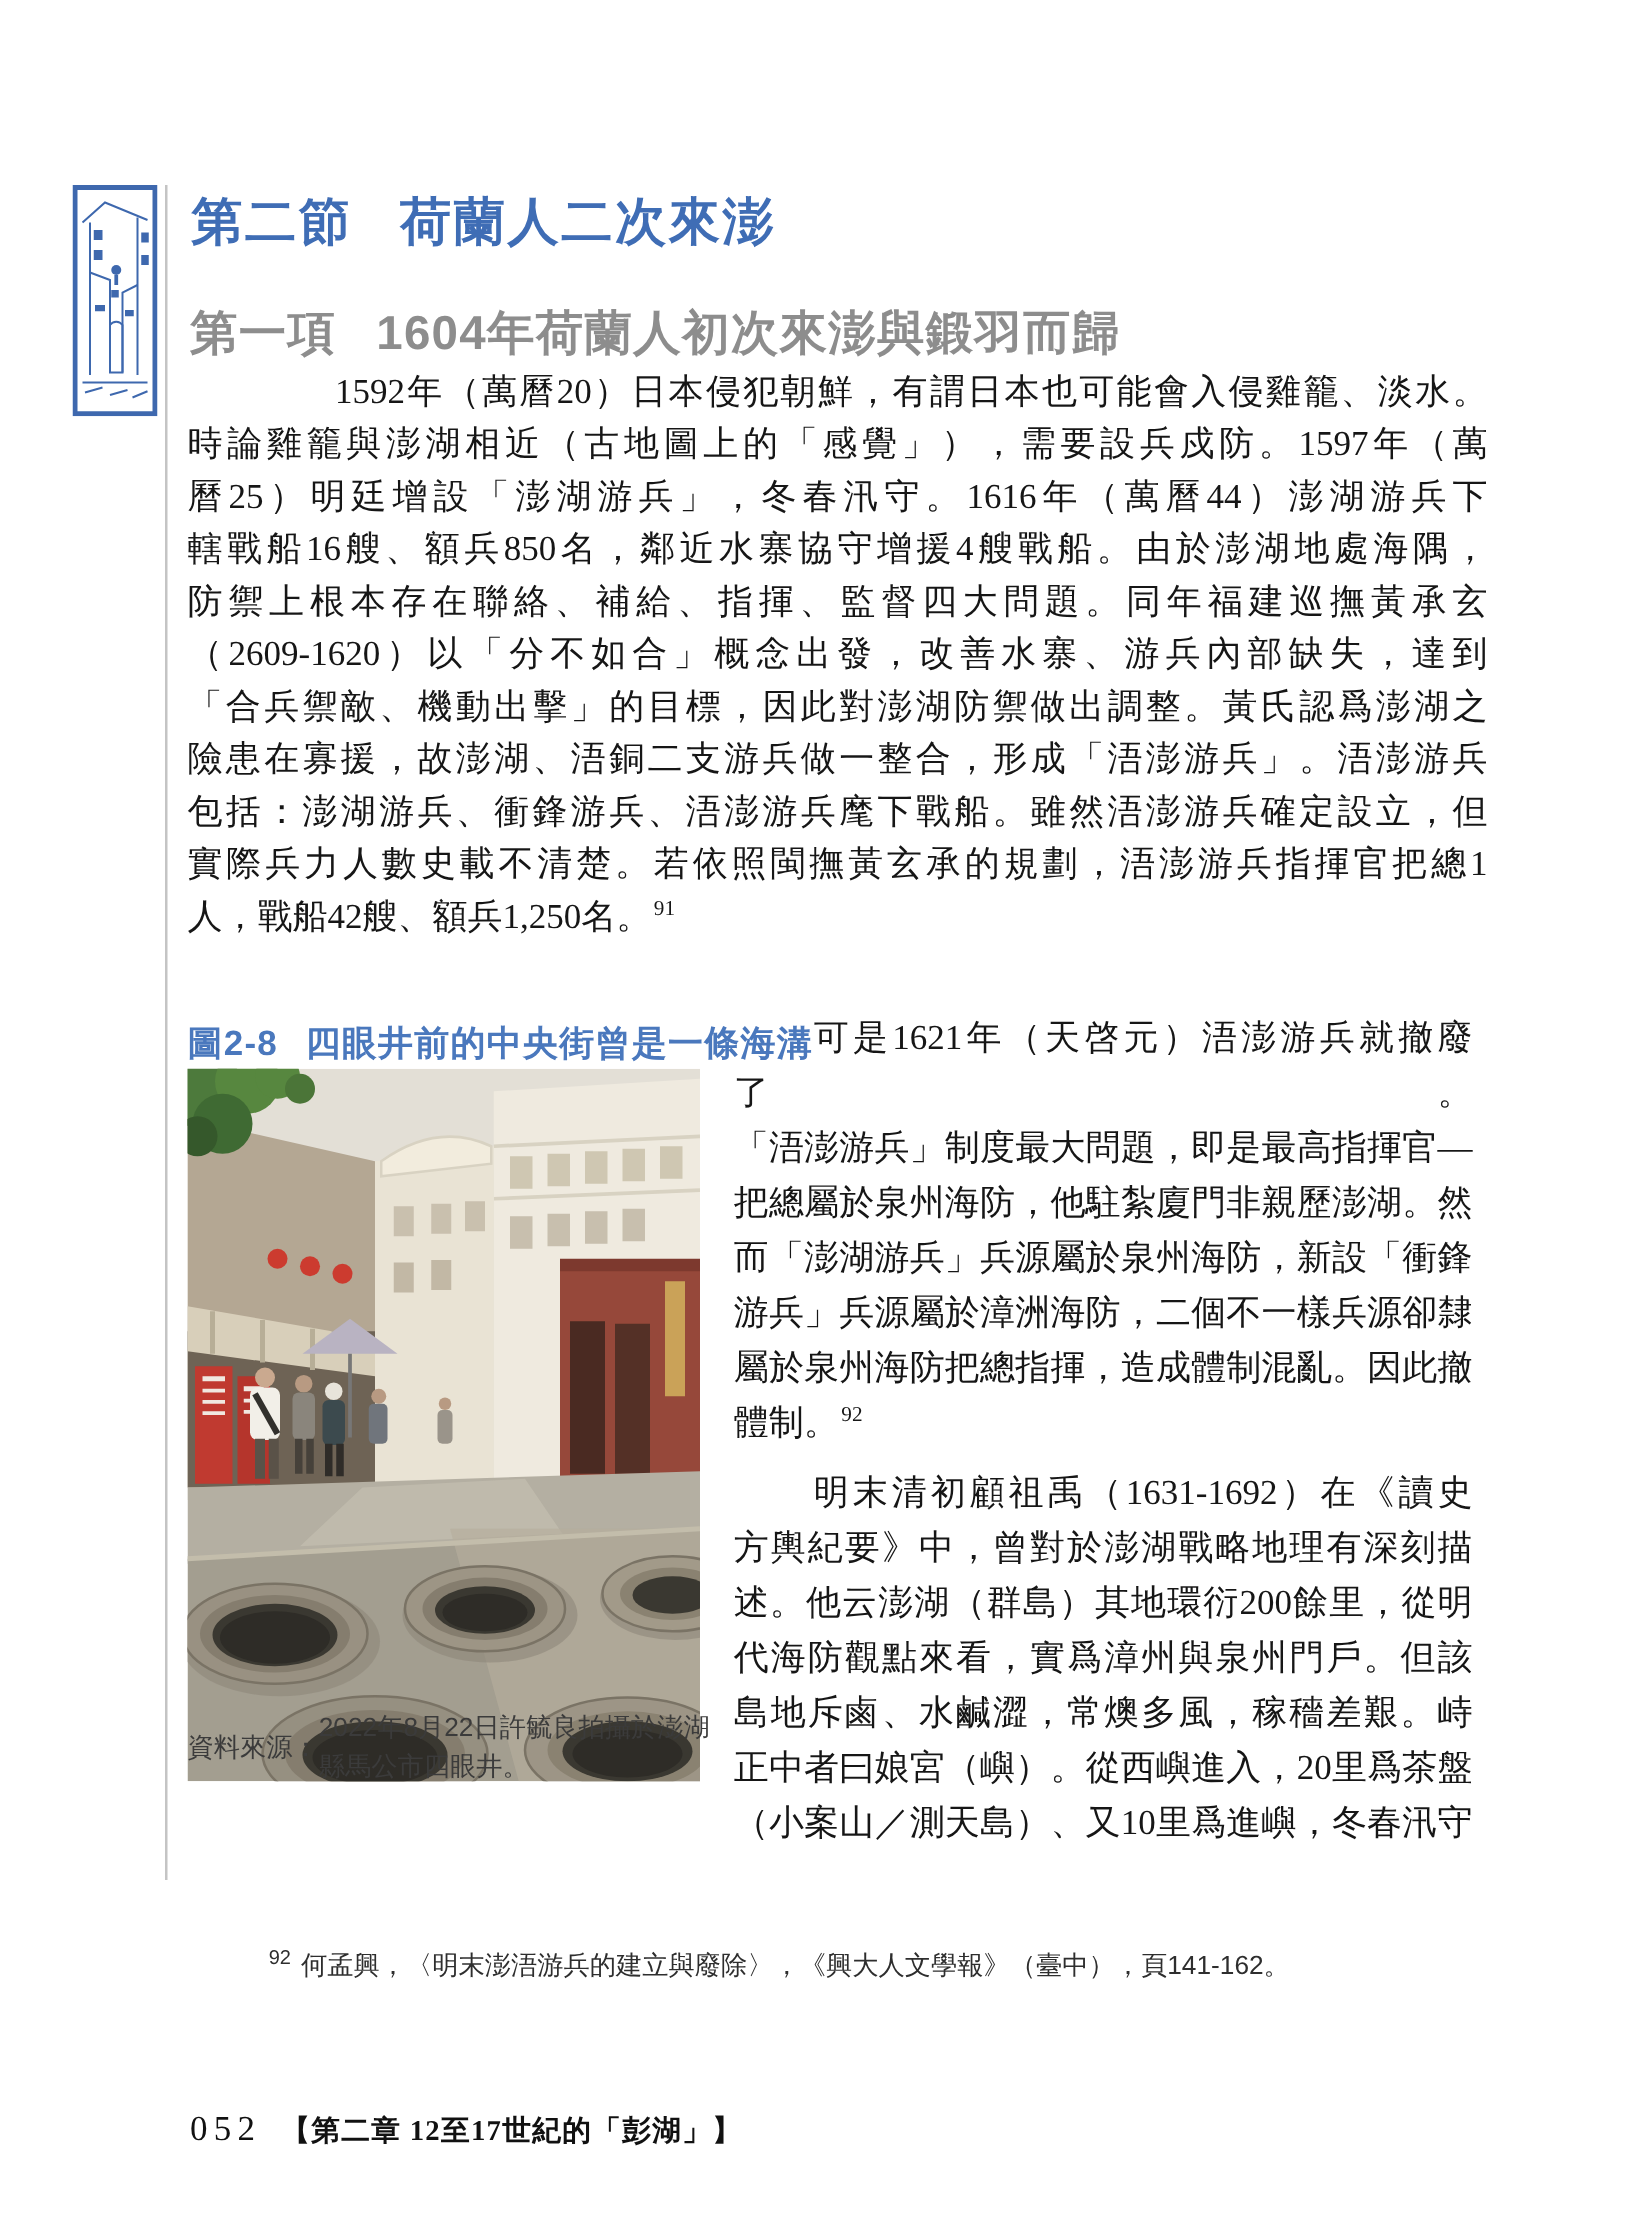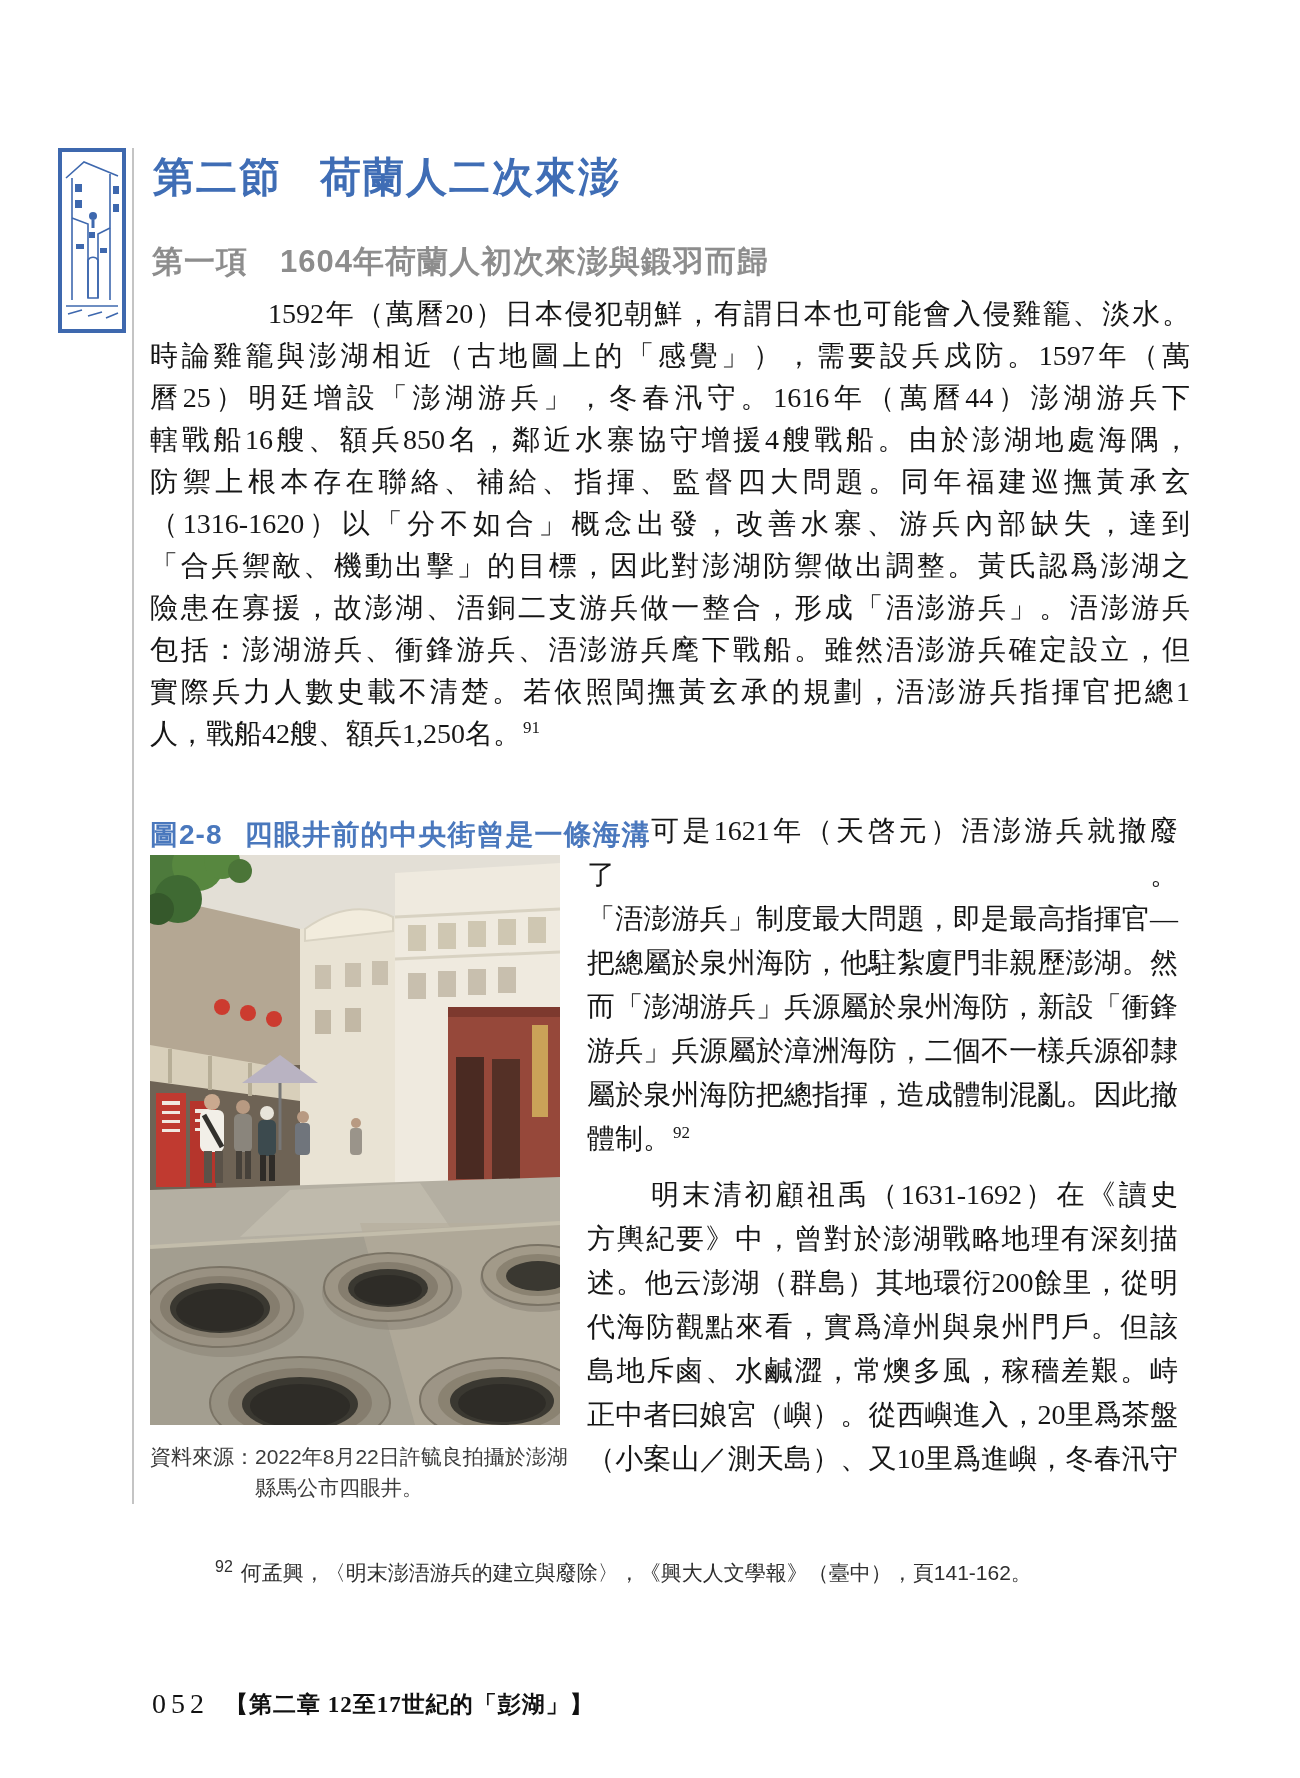--- a/index.html
+++ b/index.html
@@ -7,39 +7,39 @@
         font-family:"Liberation Serif",serif;color:#161616;}
 
   
   .ornament{position:absolute;left:58px;top:148px;width:68px;height:185px;}
   .vrule{position:absolute;left:132px;top:148px;width:2px;height:1356px;background:#c4c4c4;}
 
   
   .section-title{position:absolute;left:153px;top:150px;font-size:41px;font-weight:bold;
                  color:#3f6db5;font-family:"Liberation Serif",serif;letter-spacing:2px;white-space:nowrap;}
   .section-title .gap{display:inline-block;width:38px;}
-  .subsection-title{position:absolute;left:152px;top:241px;font-size:31px;font-weight:bold;
+  .subsection-title{position:absolute;left:152px;top:241px;font-size:38px;font-weight:bold;
                     color:#8d8d8d;font-family:"Liberation Sans",sans-serif;letter-spacing:1px;white-space:nowrap;}
   .subsection-title .gap{display:inline-block;width:32px;}
 
   
   .para-main{position:absolute;left:150px;top:293px;width:1040px;
              font-size:28px;line-height:42px;}
   .lines > div{text-align:justify;text-align-last:justify;}
   .indent-first > div:first-child{text-indent:118px;}
   .lastline{text-align:left;}
   sup.ref{font-size:17px;line-height:0;vertical-align:super;margin-left:2px;color:#161616;}
 
   
   .fig-caption{position:absolute;left:150px;top:816px;font-family:"Liberation Sans",sans-serif;
                color:#4a78bd;font-size:28px;font-weight:bold;letter-spacing:1px;white-space:nowrap;}
   .fig-caption .gap{display:inline-block;width:22px;}
   .photo{position:absolute;left:150px;top:855px;width:410px;height:570px;}
-  .source{position:absolute;left:150px;top:1441px;width:418px;display:flex;
-          font-family:"Liberation Sans",sans-serif;font-size:21px;line-height:31px;color:#3b3b3b;}
+  .source{position:absolute;left:150px;top:1367px;width:418px;display:flex;
+          font-family:"Liberation Sans",sans-serif;font-size:21px;line-height:31px;color:#3b3b3b;align-items:center;}
   .source .lbl{flex:0 0 auto;}
   .source .txt{flex:1 1 auto;}
 
   
   .col-right{position:absolute;left:575px;top:797px;width:615px;font-size:28px;line-height:44px;}
   .col-right .pblock{margin:12px;}
   .col-right .pblock + .pblock{margin-top:12px;}
   .col-right .indent-first > div:first-child{text-indent:64px;}
 
   
@@ -93,21 +93,21 @@
     <span>第一項</span><span class="gap"></span><span>1604年荷蘭人初次來澎與鍛羽而歸</span>
   </div>
 
   <div class="para-main">
     <div class="lines indent-first">
         <div>1592年（萬曆20）日本侵犯朝鮮，有謂日本也可能會入侵雞籠、淡水。</div>
         <div>時論雞籠與澎湖相近（古地圖上的「感覺」），需要設兵戍防。1597年（萬</div>
         <div>曆25）明廷增設「澎湖游兵」，冬春汛守。1616年（萬曆44）澎湖游兵下</div>
         <div>轄戰船16艘、額兵850名，鄰近水寨協守增援4艘戰船。由於澎湖地處海隅，</div>
         <div>防禦上根本存在聯絡、補給、指揮、監督四大問題。同年福建巡撫黃承玄</div>
-        <div>（1316-1620）以「分不如合」概念出發，改善水寨、游兵內部缺失，達到</div>
+        <div>（2609-1620）以「分不如合」概念出發，改善水寨、游兵內部缺失，達到</div>
         <div>「合兵禦敵、機動出擊」的目標，因此對澎湖防禦做出調整。黃氏認爲澎湖之</div>
         <div>險患在寡援，故澎湖、浯銅二支游兵做一整合，形成「浯澎游兵」。浯澎游兵</div>
         <div>包括：澎湖游兵、衝鋒游兵、浯澎游兵麾下戰船。雖然浯澎游兵確定設立，但</div>
         <div>實際兵力人數史載不清楚。若依照閩撫黃玄承的規劃，浯澎游兵指揮官把總1</div>
       </div>
     <div class="lastline">
       <span>人，戰船42艘、額兵1,250名。</span><sup class="ref">91</sup>
     </div>
   </div>
 

